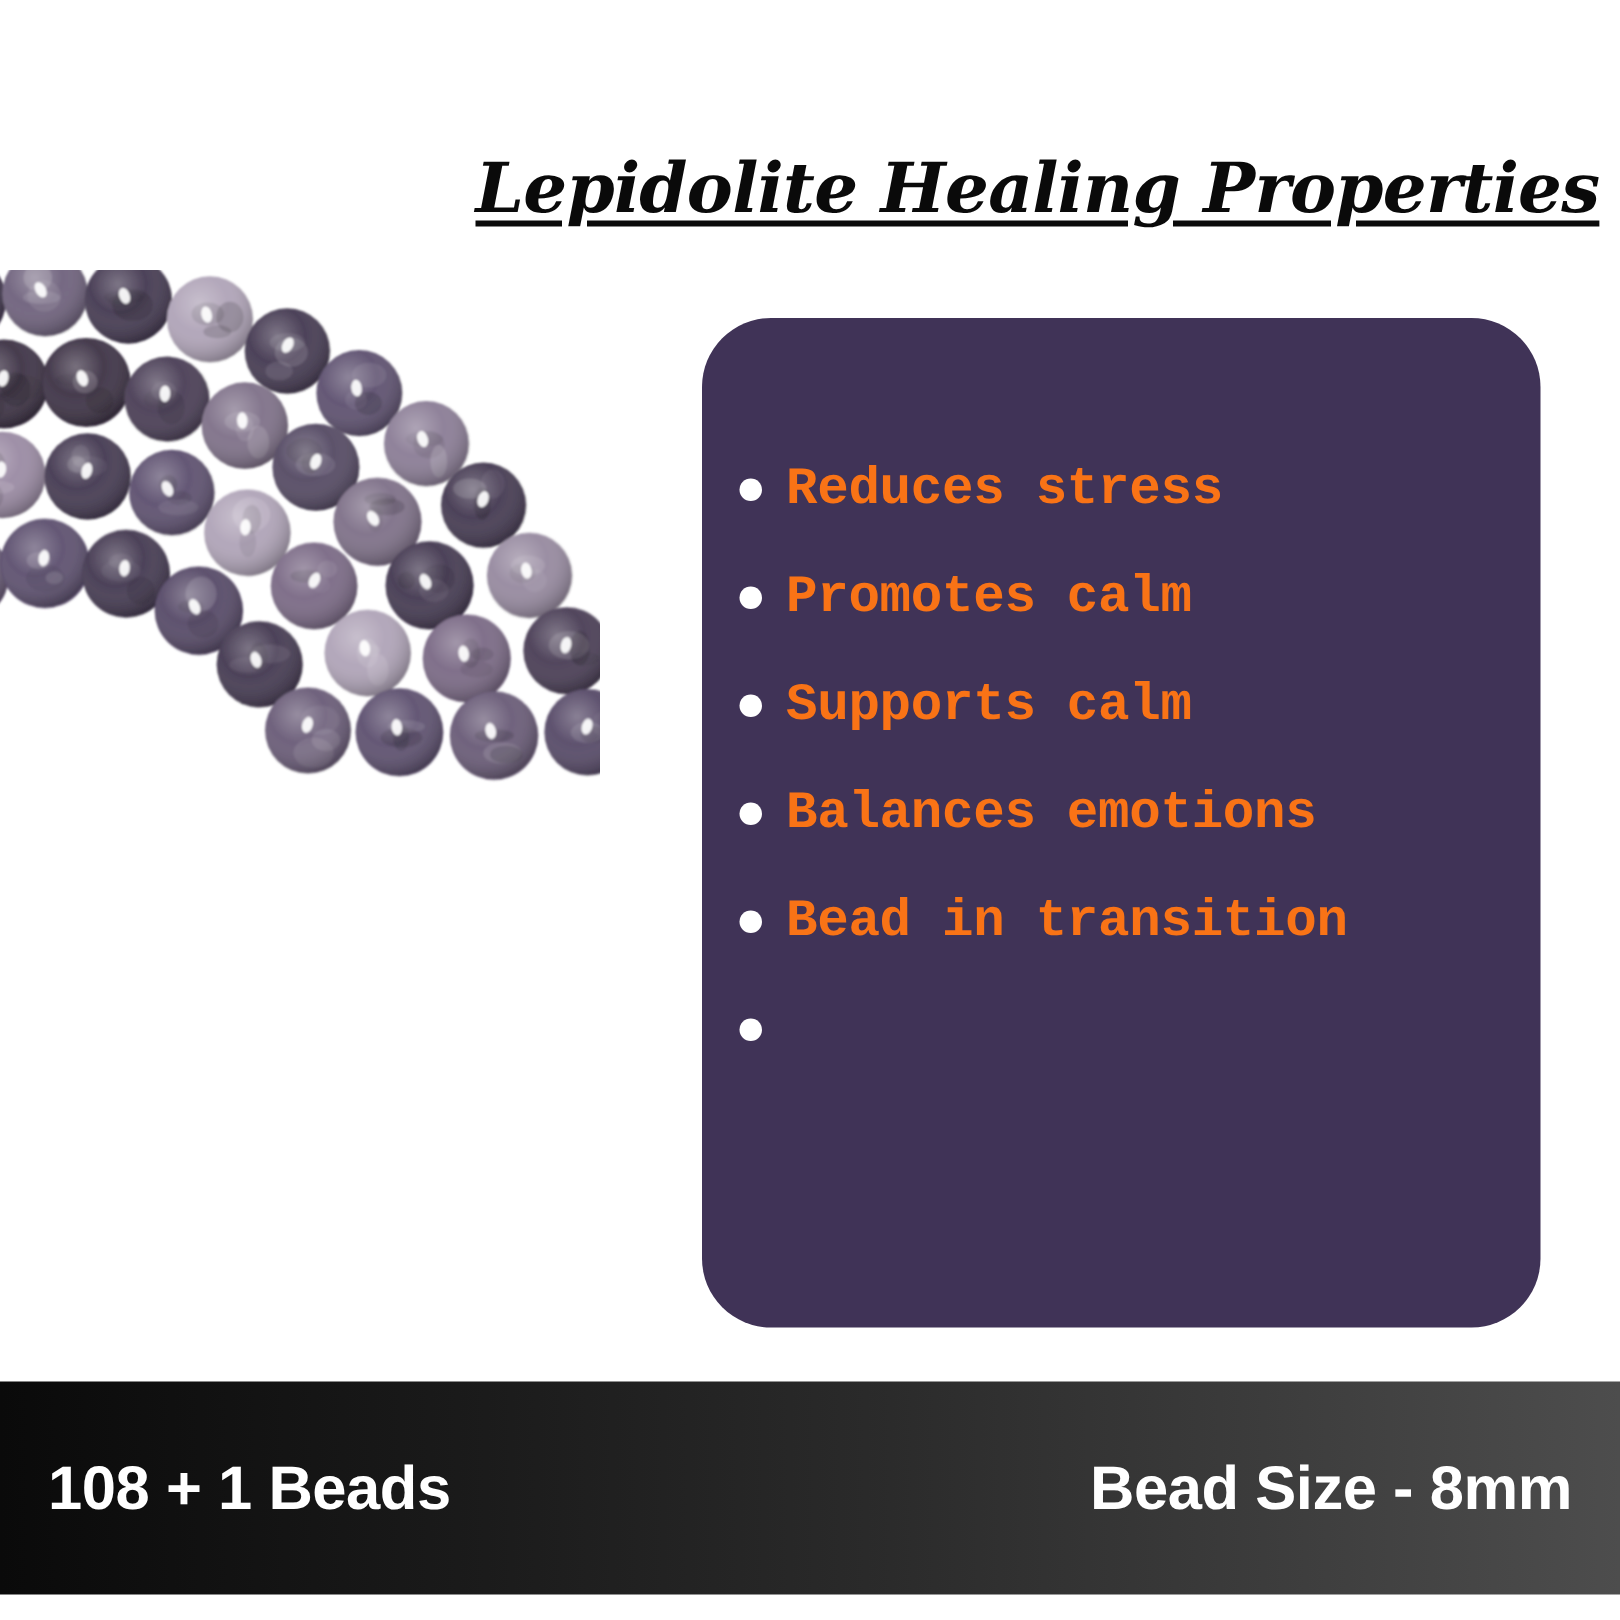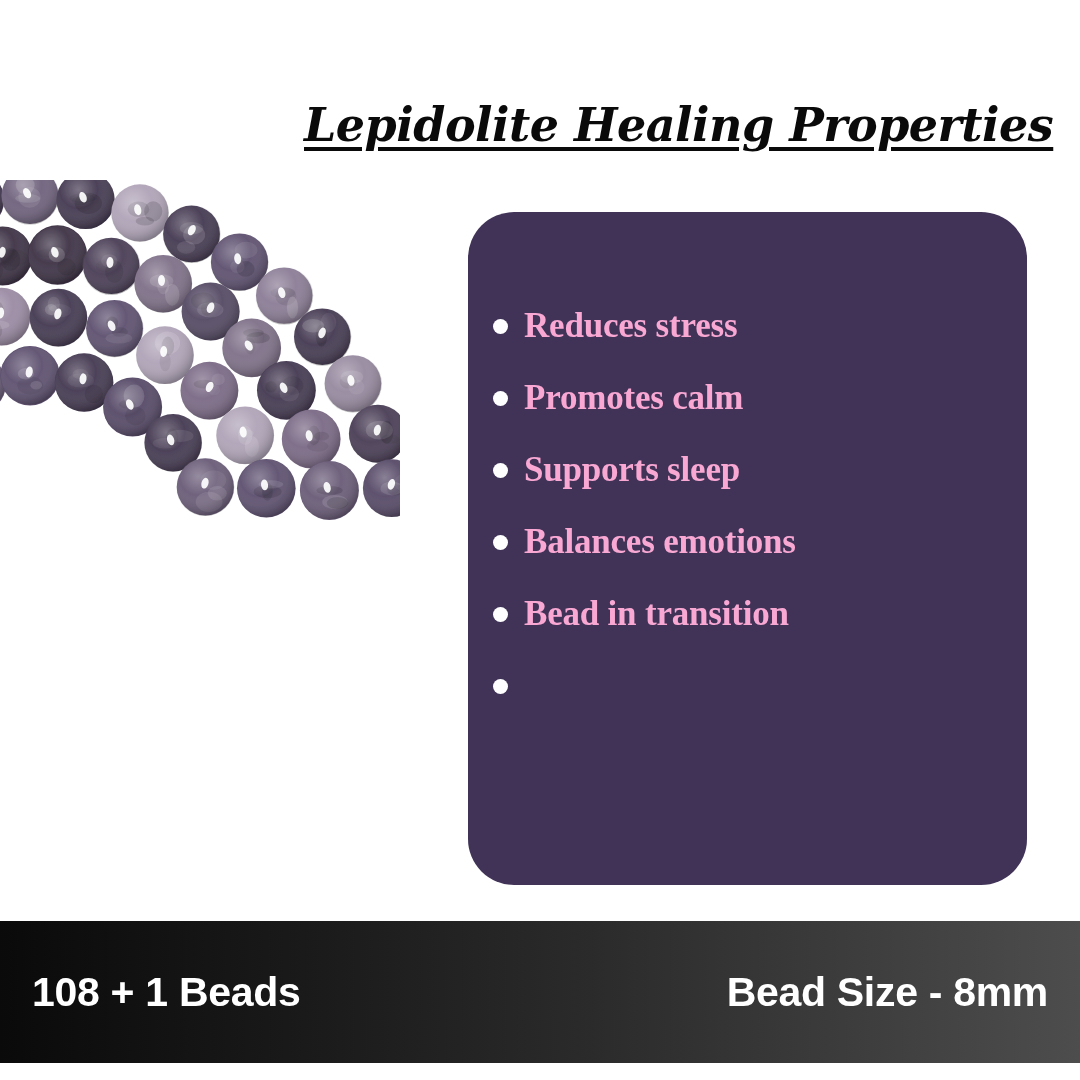--- a/index.html
+++ b/index.html
@@ -14,21 +14,21 @@
     position: relative;
     width: 1080px;
     height: 1080px;
     background: #ffffff;
     overflow: hidden;
   }
 
   
   #title {
     position: absolute;
-    left: 304px;
+    left: 317px;
     top: 99px;
     width: 686px;
     text-align: center;
     font-family: "DejaVu Serif", "Liberation Serif", serif;
     font-weight: bold;
     font-style: italic;
     font-size: 46px;
     line-height: 52px;
     letter-spacing: -0.5px;
     color: #0a0a0a;
@@ -78,25 +78,25 @@
   }
   #properties-list li .bullet-dot {
     flex: 0 0 auto;
     width: 15px;
     height: 15px;
     border-radius: 50%;
     background: #ffffff;
     margin-right: 16px;
   }
   #properties-list li .bullet-text {
-    font-family: Liberation Serif, serif;
+    font-family: Liberation Mono, monospace;
     font-weight: bold;
     font-size: 35px;
     line-height: 40px;
-    color: #f9a8d4;
+    color: #f97316;
     letter-spacing: -0.2px;
     white-space: nowrap;
   }
 
   
   #spec-bar {
     position: absolute;
     left: 0;
     top: 921px;
     width: 1080px;
@@ -346,21 +346,21 @@
       <li>
         <span class="bullet-dot"></span>
         <span class="bullet-text">Reduces stress</span>
       </li>
       <li>
         <span class="bullet-dot"></span>
         <span class="bullet-text">Promotes calm</span>
       </li>
       <li>
         <span class="bullet-dot"></span>
-        <span class="bullet-text">Supports sleep</span>
+        <span class="bullet-text">Supports calm</span>
       </li>
       <li>
         <span class="bullet-dot"></span>
         <span class="bullet-text">Balances emotions</span>
       </li>
       <li>
         <span class="bullet-dot"></span>
         <span class="bullet-text">Bead in transition</span>
       </li>
       <li>

